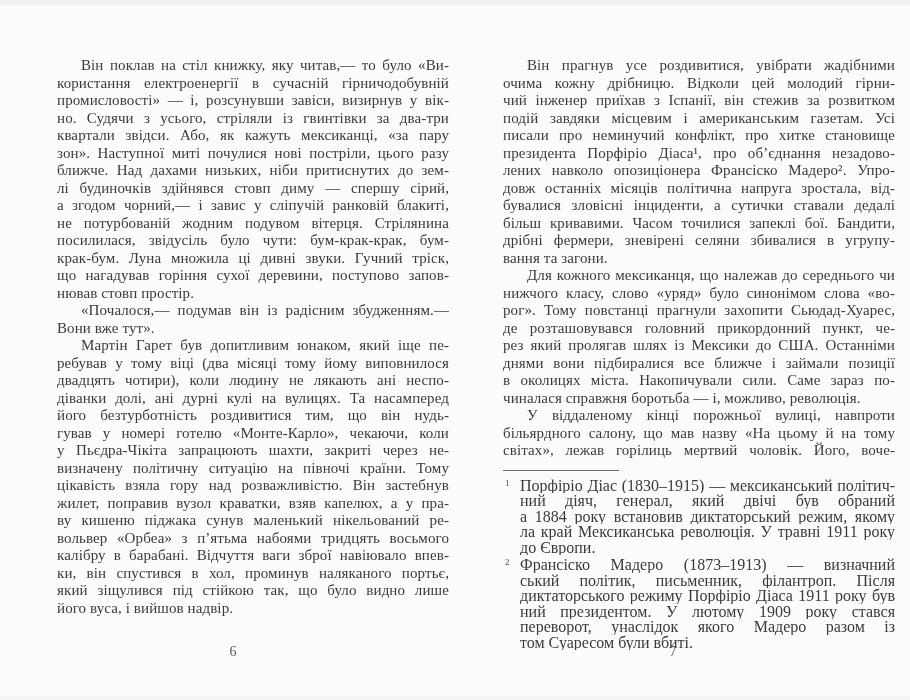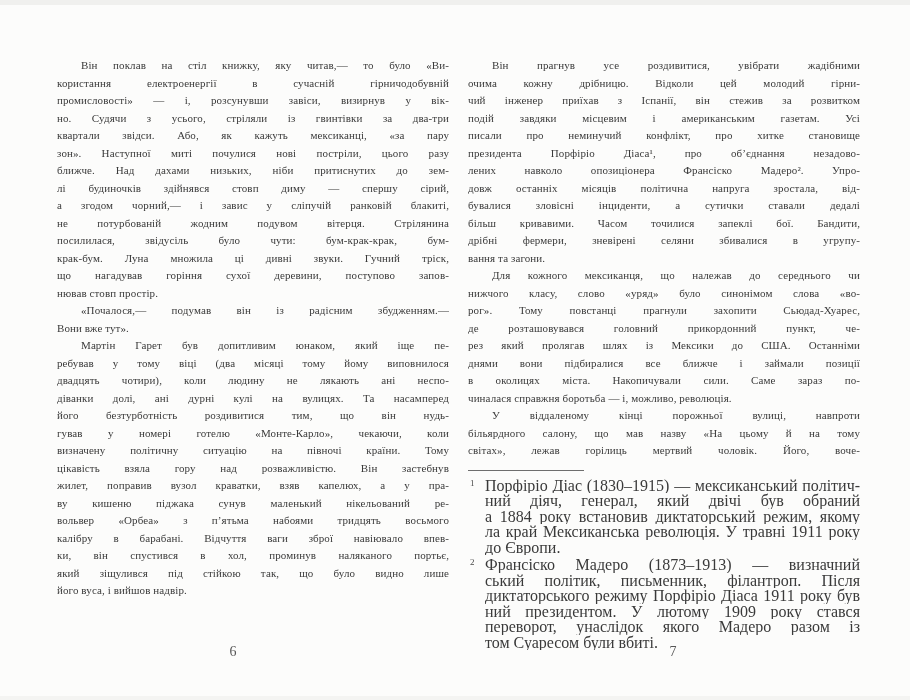--- a/index.html
+++ b/index.html
@@ -18,25 +18,25 @@
   .edge-bottom {
     position: absolute; bottom: 0; left: 0; right: 0; height: 4px;
     background: #f4f4f2;
   }
   .page {
     position: absolute;
     top: 57px;
     width: 392px;
   }
   .page-left  { left: 57px; }
-  .page-right { left: 468px; }
+  .page-right { left: 503px; }
 
   .para { margin: 0; }
   .line {
-    font-size: 11px;
+    font-size: 15px;
     line-height: 17.5px;
     height: 17.5px;
     text-align: justify;
     text-align-last: justify;
     letter-spacing: 0.1px;
     overflow: hidden;
     white-space: normal;
     font-family: Liberation Serif, serif;
   }
   .line.first { text-indent: 24px; }
@@ -107,20 +107,21 @@
       <div class="line first">«Почалося,— подумав він із радісним збудженням.—</div>
       <div class="line last">Вони вже тут».</div>
     </div>
     <div class="para">
       <div class="line first">Мартін Гарет був допитливим юнаком, який іще пе-</div>
       <div class="line">ребував у тому віці (два місяці тому йому виповнилося</div>
       <div class="line">двадцять чотири), коли людину не лякають ані неспо-</div>
       <div class="line">діванки долі, ані дурні кулі на вулицях. Та насамперед</div>
       <div class="line">його безтурботність роздивитися тим, що він нудь-</div>
       <div class="line">гував у номері готелю «Монте-Карло», чекаючи, коли</div>
+      <div class="line">у Пьєдра-Чікіта запрацюють шахти, закриті через не-</div>
       <div class="line">визначену політичну ситуацію на півночі країни. Тому</div>
       <div class="line">цікавість взяла гору над розважливістю. Він застебнув</div>
       <div class="line">жилет, поправив вузол краватки, взяв капелюх, а у пра-</div>
       <div class="line">ву кишеню піджака сунув маленький нікельований ре-</div>
       <div class="line">вольвер «Орбеа» з п’ятьма набоями тридцять восьмого</div>
       <div class="line">калібру в барабані. Відчуття ваги зброї навіювало впев-</div>
       <div class="line">ки, він спустився в хол, проминув наляканого портьє,</div>
       <div class="line">який зіщулився під стійкою так, що було видно лише</div>
       <div class="line last">його вуса, і вийшов надвір.</div>
     </div>

